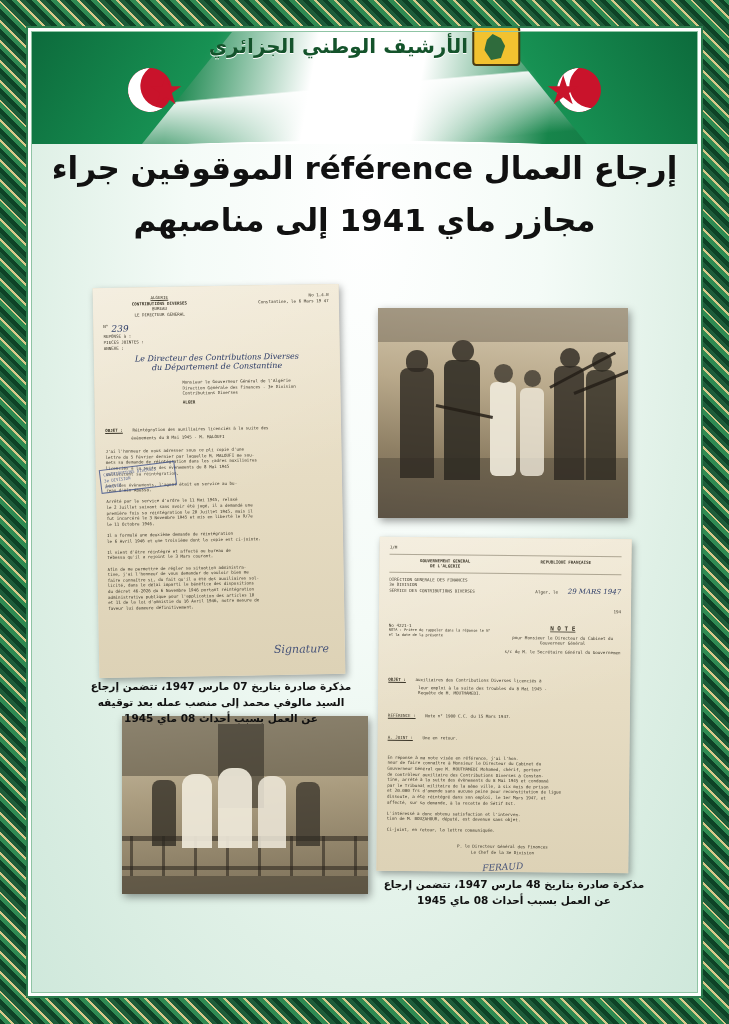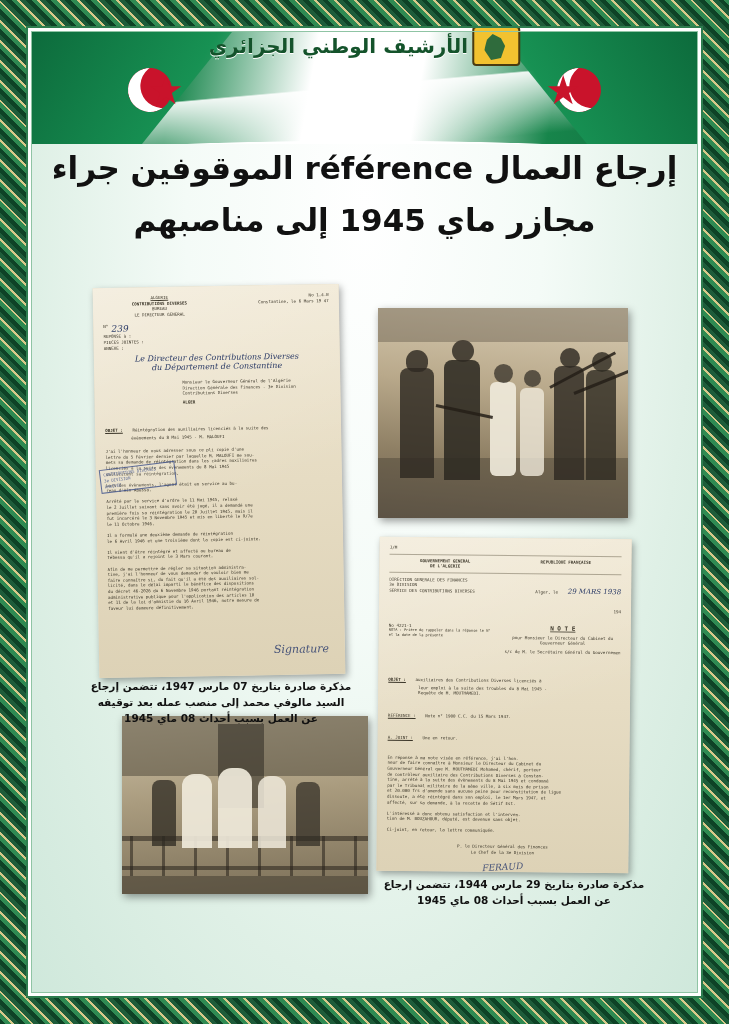--- a/index.html
+++ b/index.html
@@ -278,21 +278,21 @@
     <div class="star right">★</div>
   </div>
 
   <div class="logo">
     <span class="logo-text">الأرشيف الوطني الجزائري</span>
     <span class="logo-mark"></span>
   </div>
 
   <div class="title-block">
     <div class="title-line">إرجاع العمال référence الموقوفين جراء</div>
-    <div class="title-line">مجازر ماي 1945  إلى مناصبهم</div>
+    <div class="title-line">مجازر ماي 1941  إلى مناصبهم</div>
   </div>
 
   <div class="doc doc1">
     <div class="doc-paper">
       <div style="display:flex;justify-content:space-between;">
         <div style="width:50%;">
           <div class="doc-l t5 ctr ul">ALGERIE</div>
           <div class="doc-l t5 ctr bold">CONTRIBUTIONS DIVERSES</div>
           <div class="doc-l t5 ctr">BUREAU</div>
           <div class="doc-l t5 ctr">LE DIRECTEUR GENERAL</div>
@@ -422,21 +422,21 @@
       <div class="doc-rule"></div>
 
       <div style="display:flex;justify-content:space-between;margin-top:4px;">
         <div style="width:54%;">
           <div class="doc-l t5">DIRECTION GENERALE DES FINANCES</div>
           <div class="doc-l t5">3e DIVISION</div>
           <div class="doc-l t5">SERVICE DES CONTRIBUTIONS DIVERSES</div>
         </div>
         <div style="width:44%;text-align:right;">
           <span class="t5">Alger, le</span>
-          <span class="handwrite" style="font-size:7px;">29 MARS 1938</span>
+          <span class="handwrite" style="font-size:7px;">29 MARS 1947</span>
           <span class="t5">194</span>
         </div>
       </div>
 
       <div style="display:flex;justify-content:space-between;margin-top:8px;">
         <div style="width:50%;">
           <div class="doc-l t5">No 4221-1</div>
           <div class="t5" style="white-space:normal;width:108px;font-size:3.6px;line-height:5px;">NOTA : Prière de rappeler dans la réponse le N° et la date de la présente</div>
         </div>
         <div style="width:50%;text-align:center;">
@@ -510,20 +510,20 @@
       <div class="fig light" style="left:96px;top:52px;width:34px;height:80px;border-radius:14px 14px 0 0;"></div>
       <div class="fig light" style="left:136px;top:60px;width:28px;height:72px;border-radius:12px 12px 0 0;opacity:.85;"></div>
       <div class="fig" style="left:30px;top:64px;width:24px;height:66px;border-radius:8px 8px 0 0;opacity:.75;"></div>
       <div class="fig" style="left:174px;top:66px;width:24px;height:64px;border-radius:8px 8px 0 0;opacity:.7;"></div>
 
       <div class="fig soft" style="left:0;top:160px;width:246px;height:18px;opacity:.6;"></div>
     </div>
   </div>
 
   <div class="caption cap2">
-    <div>مذكرة صادرة بتاريخ 29 مارس 1944، تتضمن إرجاع</div>
+    <div>مذكرة صادرة بتاريخ 48 مارس 1947، تتضمن إرجاع</div>
     <div>عن العمل بسبب أحداث 08 ماي 1945</div>
   </div>
 
   <div class="border-frame"></div>
   <div class="border-inner-line"></div>
   <div class="border-inner-line2"></div>
 </div>
 
 </body></html>

